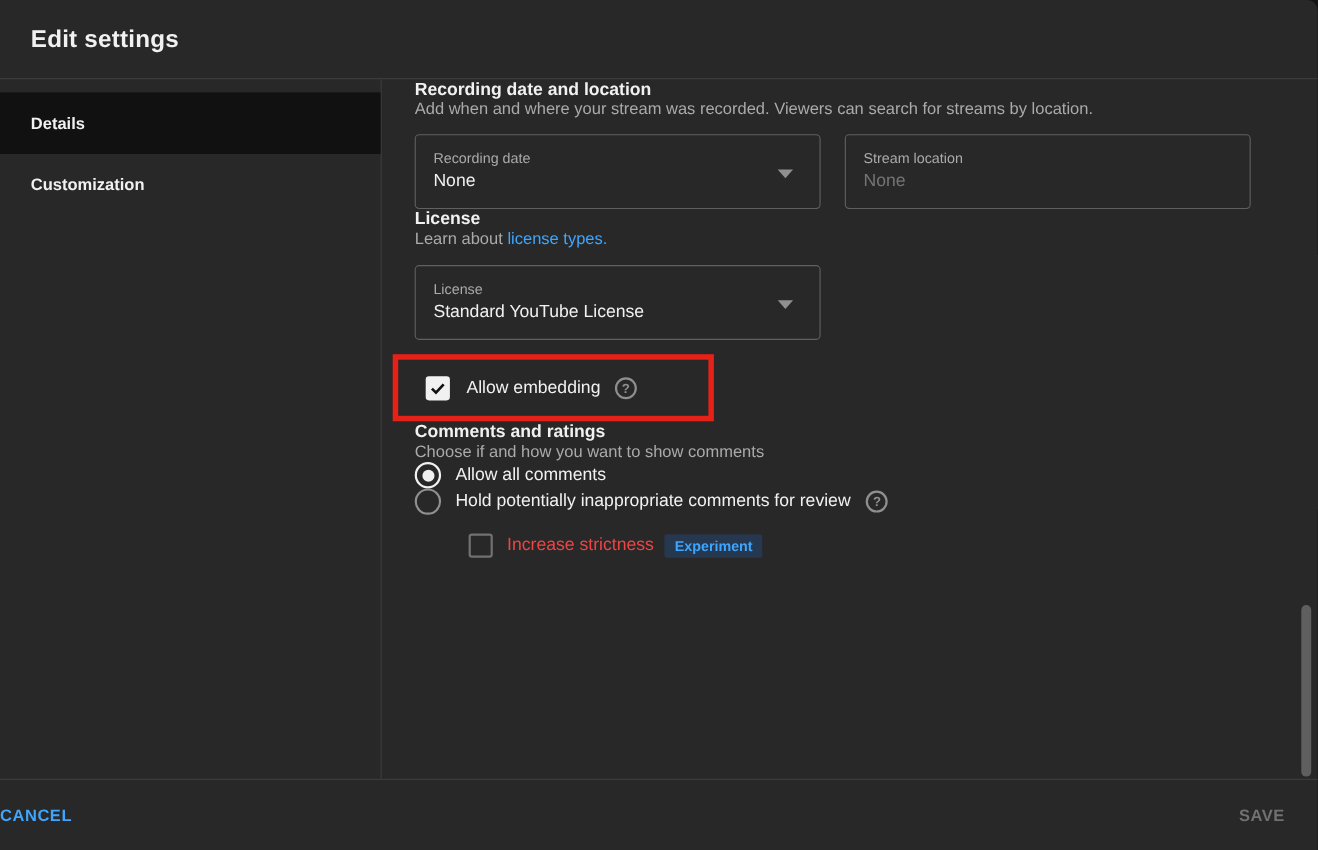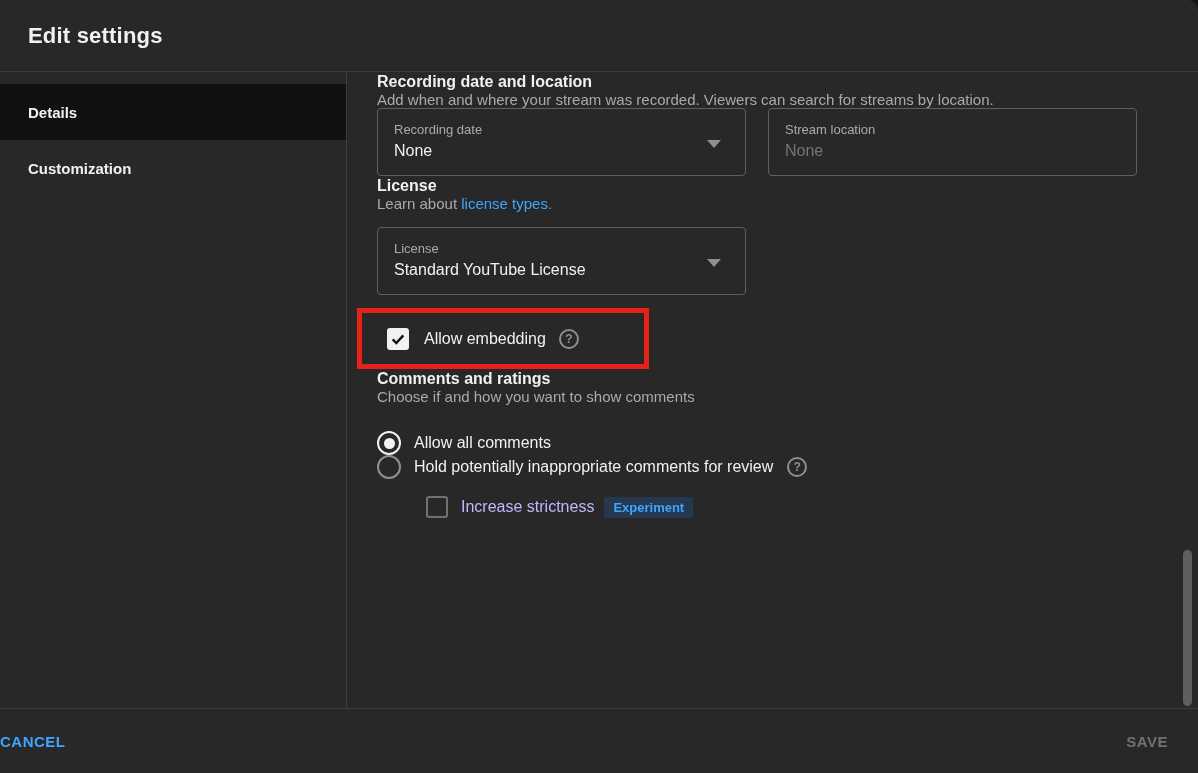--- a/index.html
+++ b/index.html
@@ -47,21 +47,21 @@
 
   h2.section {
     margin: 0; font-size: 16px; font-weight: 700;
     color: #f1f1f1; line-height: 20px;
   }
   p.desc { margin: 0; font-size: 15px; line-height: 16px; color: #aaaaaa; }
   .mt-heading1 { margin-top: 32px; }
   .mt-desc1    { margin-top: 20px; }
 
   
-  .fields-row { display: flex; gap: 22px; }
+  .fields-row { display: flex; gap: 22px; margin-top: 14px; }
   .field {
     width: 369px; height: 68px;
     border: 1px solid #606060; border-radius: 4px;
     padding: 13px 16px 0;
     position: relative; cursor: pointer;
   }
   .flabel { font-size: 13px; line-height: 15px; color: #aaaaaa; }
   .fvalue { font-size: 16px; line-height: 20px; margin-top: 4px; color: #f1f1f1; font-weight: 500; }
   .fvalue.placeholder { color: #757575; font-weight: 400; }
   .dropdown-arrow {
@@ -97,39 +97,39 @@
     border: 2px solid #8f8f8f; border-radius: 50%;
     color: #8f8f8f; font-size: 12px; font-weight: 700;
     line-height: 16px; text-align: center;
     margin-left: 13px; cursor: pointer;
   }
 
   
   .mt-comments-h { margin-top: 24px; }
   .mt-comments-d { margin-top: 19px; }
   .radio-row { display: flex; align-items: center; cursor: pointer; }
-  .mt-radio1 { margin-top: 26px; }
+  .mt-radio1 { margin-top: 1px; }
   .mt-radio2 { }
   .radio {
     flex: none; width: 24px; height: 24px;
     border: 2px solid #909090; border-radius: 50%;
     display: flex; align-items: center; justify-content: center;
   }
   .radio.selected { border-color: #f1f1f1; }
   .radio-dot { width: 11px; height: 11px; border-radius: 50%; background: #f1f1f1; }
   .radio-label { margin-left: 13px; font-size: 16px; color: #f1f1f1; white-space: nowrap; }
   .radio-row .help { margin-left: 14px; }
 
   .strictness-row { display: flex; align-items: center; margin-top: 17px; padding-left: 49px; cursor: pointer; }
   .checkbox-unchecked {
     flex: none; width: 22px; height: 22px;
     border: 2px solid #717171; border-radius: 3px;
     background: transparent;
   }
-  .str-label { margin-left: 13px; font-size: 16px; color: #c4b5fd; white-space: nowrap; }
+  .str-label { margin-left: 13px; font-size: 16px; color: #ef4444; white-space: nowrap; }
   .badge {
     margin-left: 10px;
     background: #263850; color: #3ea6ff;
     font-size: 13px; font-weight: 700; line-height: 15px;
     padding: 3px 9px; border-radius: 2px;
   }
 
   
   .footer {
     flex: none; height: 64px;

